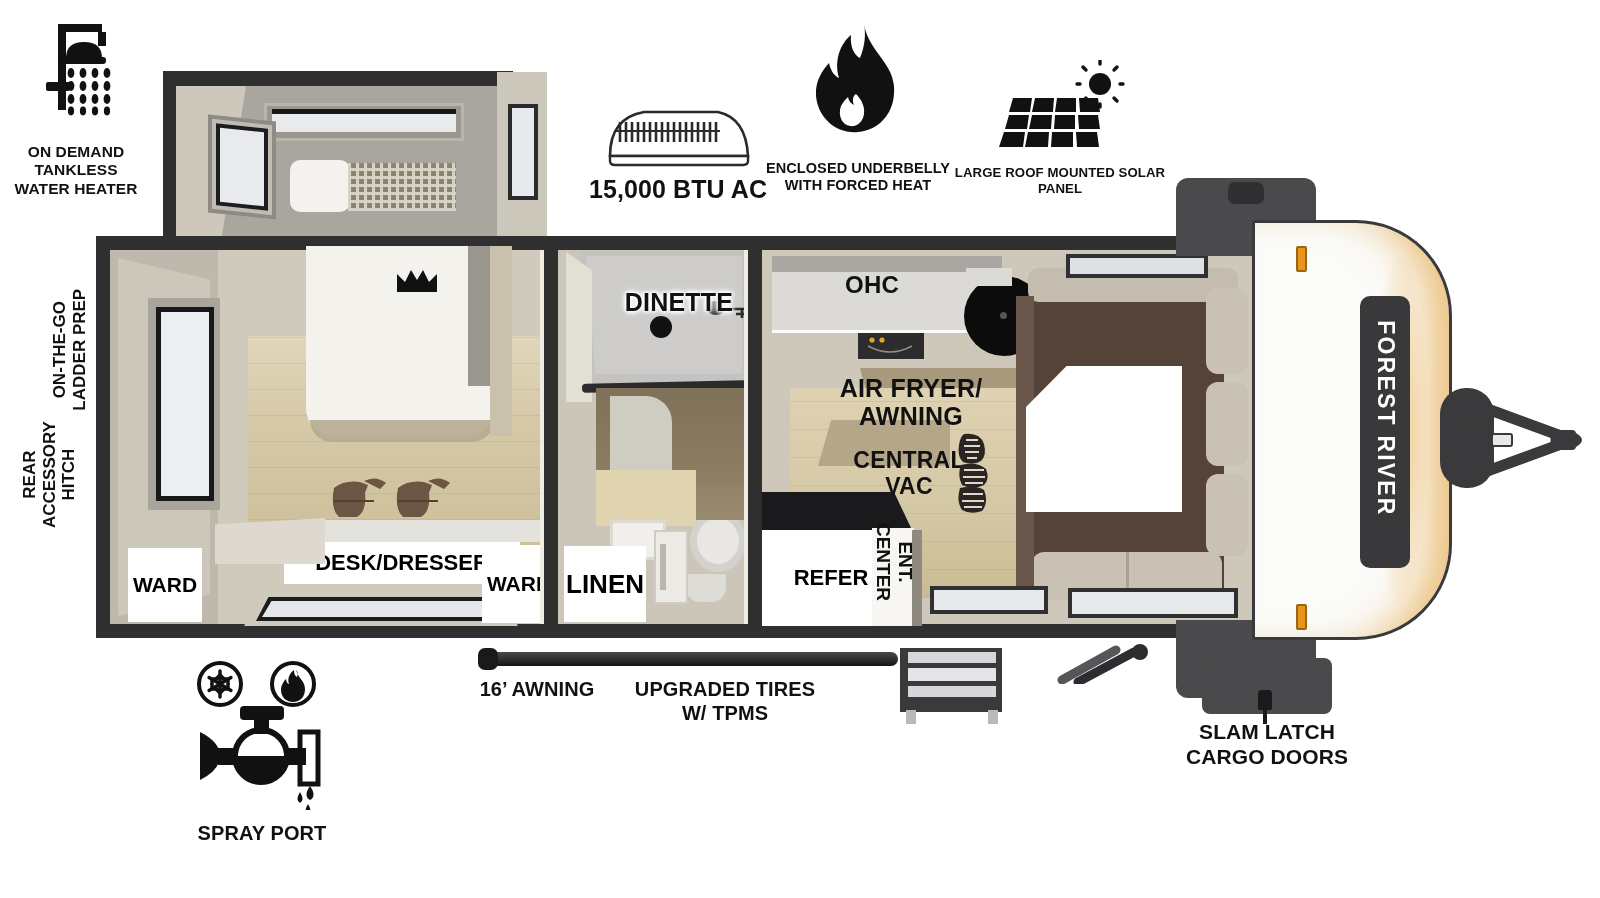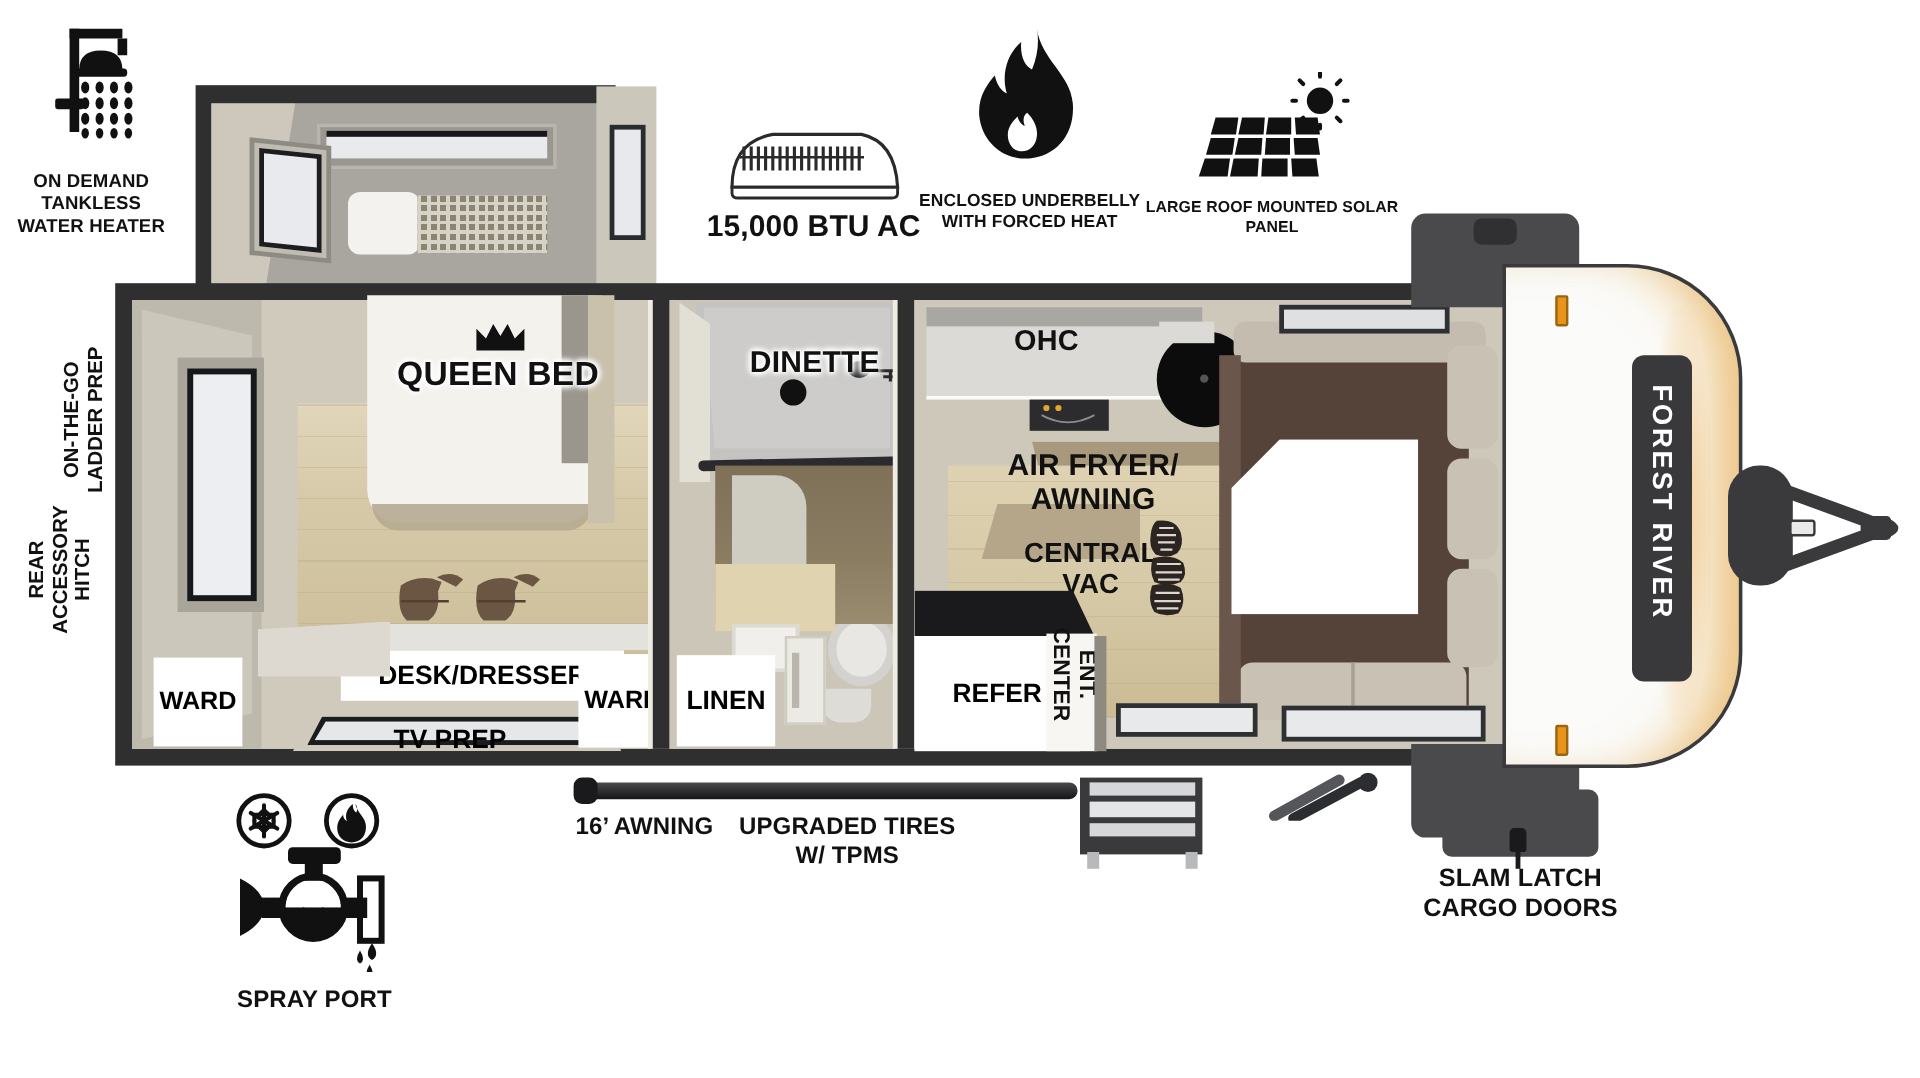--- a/index.html
+++ b/index.html
@@ -192,21 +192,20 @@
               border-radius:0 0 24px 24px;opacity:.9;"></div>
   <div class="abs" style="left:468px;top:246px;width:34px;height:140px;background:#9a968e;"></div>
   <div class="abs" style="left:490px;top:246px;width:22px;height:190px;background:#c9c1ab;"></div>
 
   <div class="ic" style="left:395px;top:268px;">
     <svg width="44" height="26" viewBox="0 0 44 26">
       <path d="M2 24 L2 6 L10 14 L16 2 L22 12 L28 2 L34 14 L42 6 L42 24 Z
                M6 19 h32" fill="#111"></path>
     </svg>
   </div>
-  <div class="lbl halo" style="left:305px;top:296px;width:220px;font-size:28px;">QUEEN BED</div>
 
   <div class="abs" style="left:330px;top:468px;width:150px;height:54px;">
     <svg width="150" height="54" viewBox="0 0 150 54">
       <path d="M4 20 q10-8 26-6 l8 3 l-3 8 q2 18-8 24 h-18 q-9-8-5-29z" fill="#6b5644"></path>
       <path d="M34 13 q12-6 22 2 l-6 6z" fill="#6b5644"></path>
       <path d="M68 20 q10-8 26-6 l8 3 l-3 8 q2 18-8 24 h-18 q-9-8-5-29z" fill="#6b5644"></path>
       <path d="M98 13 q12-6 22 2 l-6 6z" fill="#6b5644"></path>
       <path d="M4 33 h40 M68 33 h40" stroke="#53412f" stroke-width="2" fill="none"></path>
     </svg>
   </div>
@@ -214,21 +213,20 @@
   <div class="abs" style="left:290px;top:520px;width:260px;height:22px;background:#e4e2dc;
               clip-path:polygon(4% 0,96% 0,100% 100%,0 100%);"></div>
   <div class="room-lbl" style="left:284px;top:542px;width:236px;height:42px;font-size:22px;">DESK/DRESSER</div>
 
   <div class="abs" style="left:244px;top:592px;width:274px;height:34px;background:#cfcabd;
               clip-path:polygon(7% 0,93% 0,100% 100%,0 100%);"></div>
   <div class="abs" style="left:256px;top:597px;width:250px;height:24px;background:#1b1c1e;
               clip-path:polygon(5% 0,95% 0,100% 100%,0 100%);"></div>
   <div class="abs" style="left:262px;top:601px;width:238px;height:16px;background:#e6e7e9;
               clip-path:polygon(4% 0,96% 0,100% 100%,0 100%);"></div>
-  <div class="room-lbl" style="left:282px;top:600px;width:186px;height:32px;font-size:22px;background:none;">TV PREP</div>
 
   <div class="abs" style="left:215px;top:518px;width:110px;height:46px;background:#ddd9d1;
               clip-path:polygon(0 14%,100% 0,100% 100%,0 100%);"></div>
 
   <div class="room-lbl" style="left:128px;top:548px;width:74px;height:74px;font-size:21px;">WARD</div>
   <div class="room-lbl" style="left:482px;top:545px;width:74px;height:78px;font-size:21px;">WARD</div>
 
   <div class="abs" style="left:542px;top:250px;width:16px;height:374px;background:#2f2f2f;"></div>
   <div class="abs" style="left:540px;top:250px;width:4px;height:374px;background:#efece3;"></div>
 
@@ -263,21 +261,21 @@
   <div class="abs" style="left:610px;top:396px;width:62px;height:86px;background:#cfccc2;
               border-radius:0 26px 0 0;"></div>
   <div class="abs" style="left:596px;top:470px;width:100px;height:56px;background:#dfd3b0;"></div>
 
   <div class="abs" style="left:610px;top:520px;width:56px;height:40px;background:#f0efeb;
               border:3px solid #dcdad2;box-sizing:border-box;"></div>
   <div class="abs" style="left:654px;top:530px;width:34px;height:74px;background:#eceae4;
               border:2px solid #cfccc2;box-sizing:border-box;"></div>
   <div class="abs" style="left:660px;top:544px;width:6px;height:46px;background:#bab6ab;"></div>
 
-  <div class="room-lbl" style="left:564px;top:546px;width:82px;height:76px;font-size:22px;">LINEN</div>
+  <div class="room-lbl" style="left:564px;top:546px;width:82px;height:76px;font-size:26px;">LINEN</div>
 
   <div class="abs" style="left:746px;top:250px;width:16px;height:374px;background:#2f2f2f;"></div>
   <div class="abs" style="left:744px;top:250px;width:4px;height:374px;background:#efece3;"></div>
 
   <div class="abs" style="left:762px;top:250px;width:492px;height:374px;background:#cdc8b9;"></div>
 
   <div class="abs" style="left:772px;top:256px;width:230px;height:76px;background:#dcdad6;"></div>
   <div class="abs" style="left:772px;top:256px;width:230px;height:16px;background:#a9a7a2;"></div>
   <div class="lbl" style="left:800px;top:272px;width:144px;font-size:24px;">OHC</div>
   <div class="abs" style="left:772px;top:330px;width:230px;height:3px;background:#fbfbfa;"></div>
@@ -406,21 +404,21 @@
   <div class="abs" style="left:478px;top:648px;width:20px;height:22px;background:#1a1a1c;border-radius:7px;"></div>
   <div class="cap" style="left:454px;top:678px;width:166px;font-size:20px;">16’ AWNING</div>
 
   <div class="abs" style="left:900px;top:648px;width:102px;height:64px;background:#3a3a3c;"></div>
   <div class="abs" style="left:908px;top:652px;width:88px;height:11px;background:#d6d7d9;"></div>
   <div class="abs" style="left:908px;top:668px;width:88px;height:13px;background:#e4e5e7;"></div>
   <div class="abs" style="left:908px;top:686px;width:88px;height:11px;background:#d6d7d9;"></div>
   <div class="abs" style="left:906px;top:710px;width:10px;height:14px;background:#b8b9bb;"></div>
   <div class="abs" style="left:988px;top:710px;width:10px;height:14px;background:#b8b9bb;"></div>
 
-  <div class="cap" style="left:609px;top:678px;width:194px;font-size:20px;">
+  <div class="cap" style="left:628px;top:678px;width:194px;font-size:20px;">
     <div>UPGRADED TIRES</div>
     <div>W/ TPMS</div>
   </div>
 
   <div class="abs" style="left:1202px;top:658px;width:130px;height:56px;background:#4a4a4c;
               border-radius:8px;"></div>
   <div class="abs" style="left:1258px;top:690px;width:14px;height:20px;background:#1a1a1c;
               border-radius:4px 4px 2px 2px;"></div>
   <div class="abs" style="left:1263px;top:708px;width:4px;height:16px;background:#1a1a1c;"></div>
 

